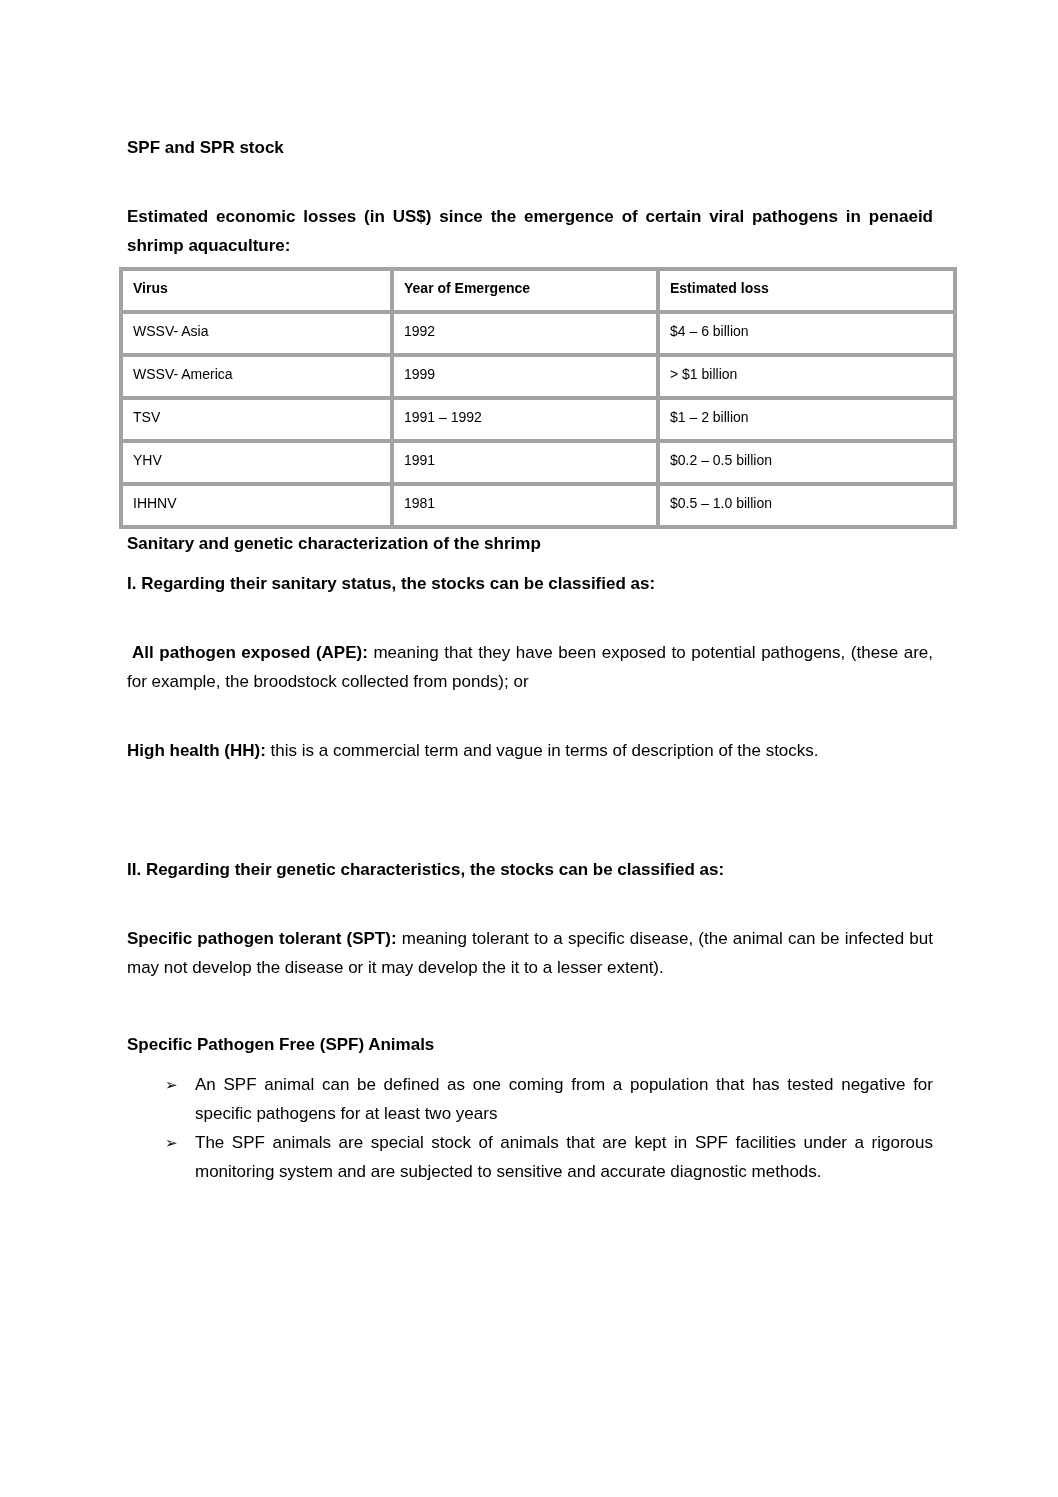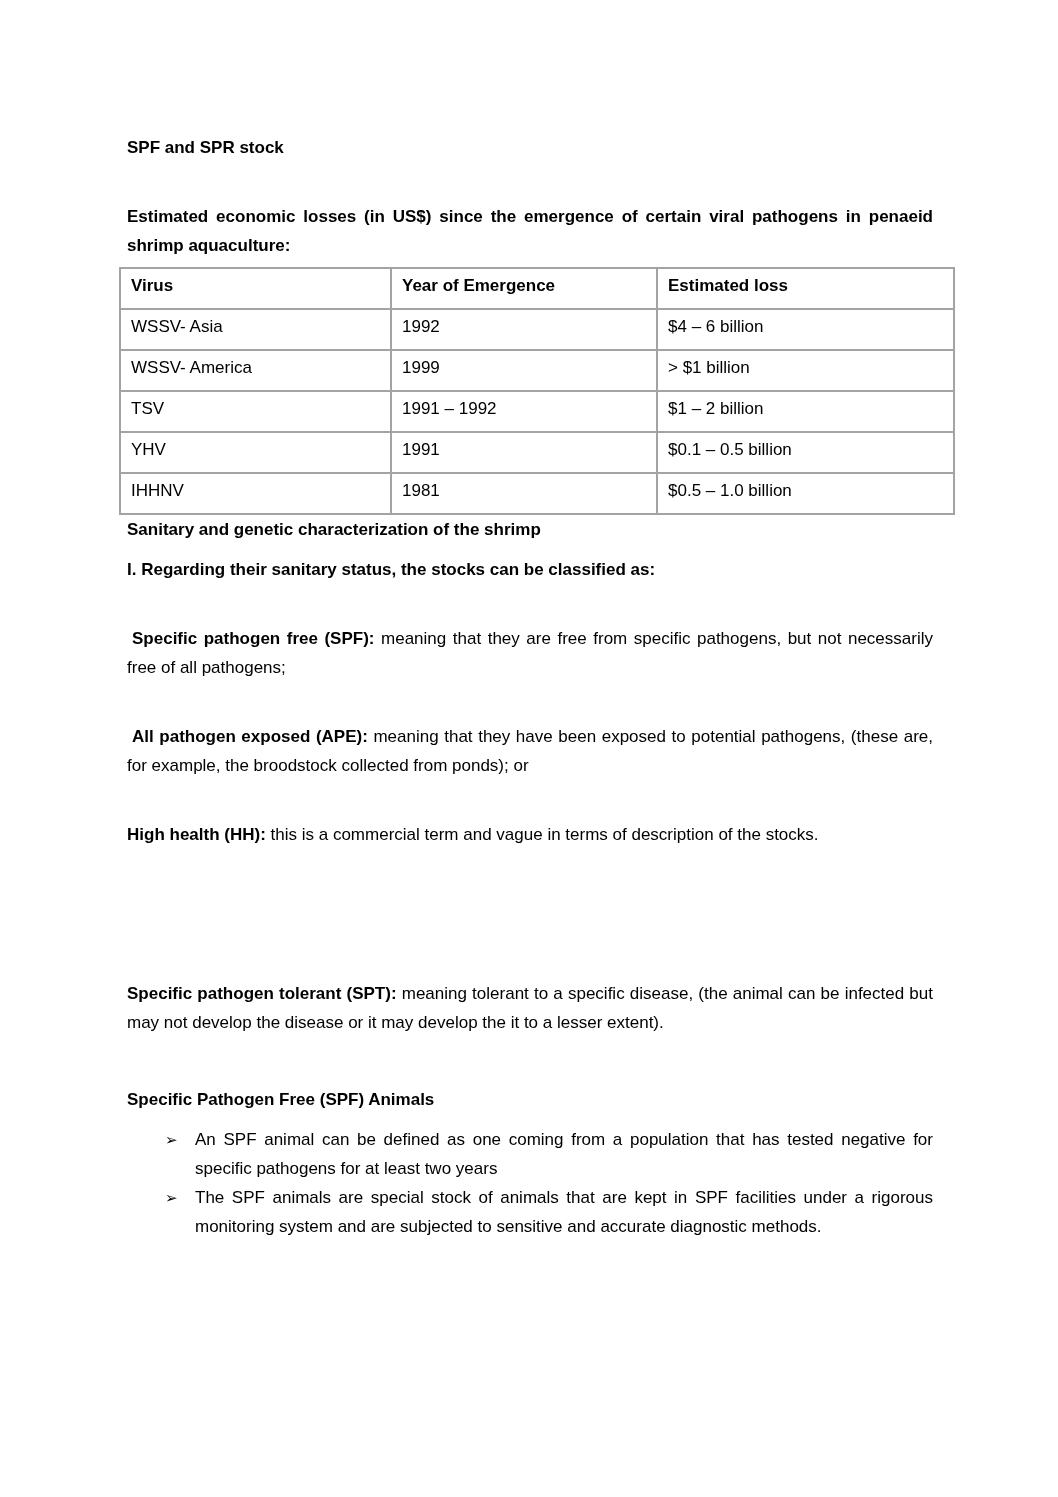--- a/index.html
+++ b/index.html
@@ -29,25 +29,25 @@
   .doc-title { margin-bottom: 12px; }
   .intro { margin-bottom: 7px; }
 
   table.losses {
     border-collapse: collapse;
     table-layout: fixed;
     width: 821px;
     margin-left: -8px;
   }
   table.losses th, table.losses td {
-    border: 2px solid #a3a3a3;
+    border: 4px solid #a3a3a3;
     box-sizing: border-box;
     height: 41px;
     padding: 7px 10px 12px 10px;
-    font-size: 17px;
+    font-size: 14px;
     line-height: 20px;
     text-align: left;
     vertical-align: top;
     font-weight: normal;
   }
   table.losses th { font-weight: bold; }
   .col-virus { width: 271px; }
   .col-year  { width: 266px; }
   .col-loss  { width: 297px; }
 
@@ -102,43 +102,43 @@
         <td>&gt; $1 billion</td>
       </tr>
       <tr>
         <td>TSV</td>
         <td>1991 – 1992</td>
         <td>$1 – 2 billion</td>
       </tr>
       <tr>
         <td>YHV</td>
         <td>1991</td>
-        <td>$0.1 – 0.5 billion</td>
+        <td>$0.2 – 0.5 billion</td>
       </tr>
       <tr>
         <td>IHHNV</td>
         <td>1981</td>
         <td>$0.5 – 1.0 billion</td>
       </tr>
     </tbody>
   </table>
 
   <p class="bold h-after-table">Sanitary and genetic characterization of the shrimp</p>
 
   <p class="bold h-sub">I. Regarding their sanitary status, the stocks can be classified as:</p>
 
-  <p class="justify ti"><b>Specific pathogen free (SPF):</b><span> meaning that they are free from specific pathogens, but not necessarily free of all pathogens;</span></p>
 
 
   <p class="justify ti"><b>All pathogen exposed (APE):</b><span> meaning that they have been exposed to potential pathogens, (these are, for example, the broodstock collected from ponds); or</span></p>
 
   <p class="justify"><b>High health (HH):</b><span> this is a commercial term and vague in terms of description of the stocks.</span></p>
 
   <div class="gap-lg"></div>
 
+  <p class="bold h-sub">II. Regarding their genetic characteristics, the stocks can be classified as:</p>
 
 
 
   <p class="justify"><b>Specific pathogen tolerant (SPT):</b><span> meaning tolerant to a specific disease, (the animal can be infected but may not develop the disease or it may develop the it to a lesser extent).</span></p>
 
   <div class="gap-md"></div>
 
   <p class="bold h-bullets">Specific Pathogen Free (SPF) Animals</p>
 
   <div class="bullet-list">

